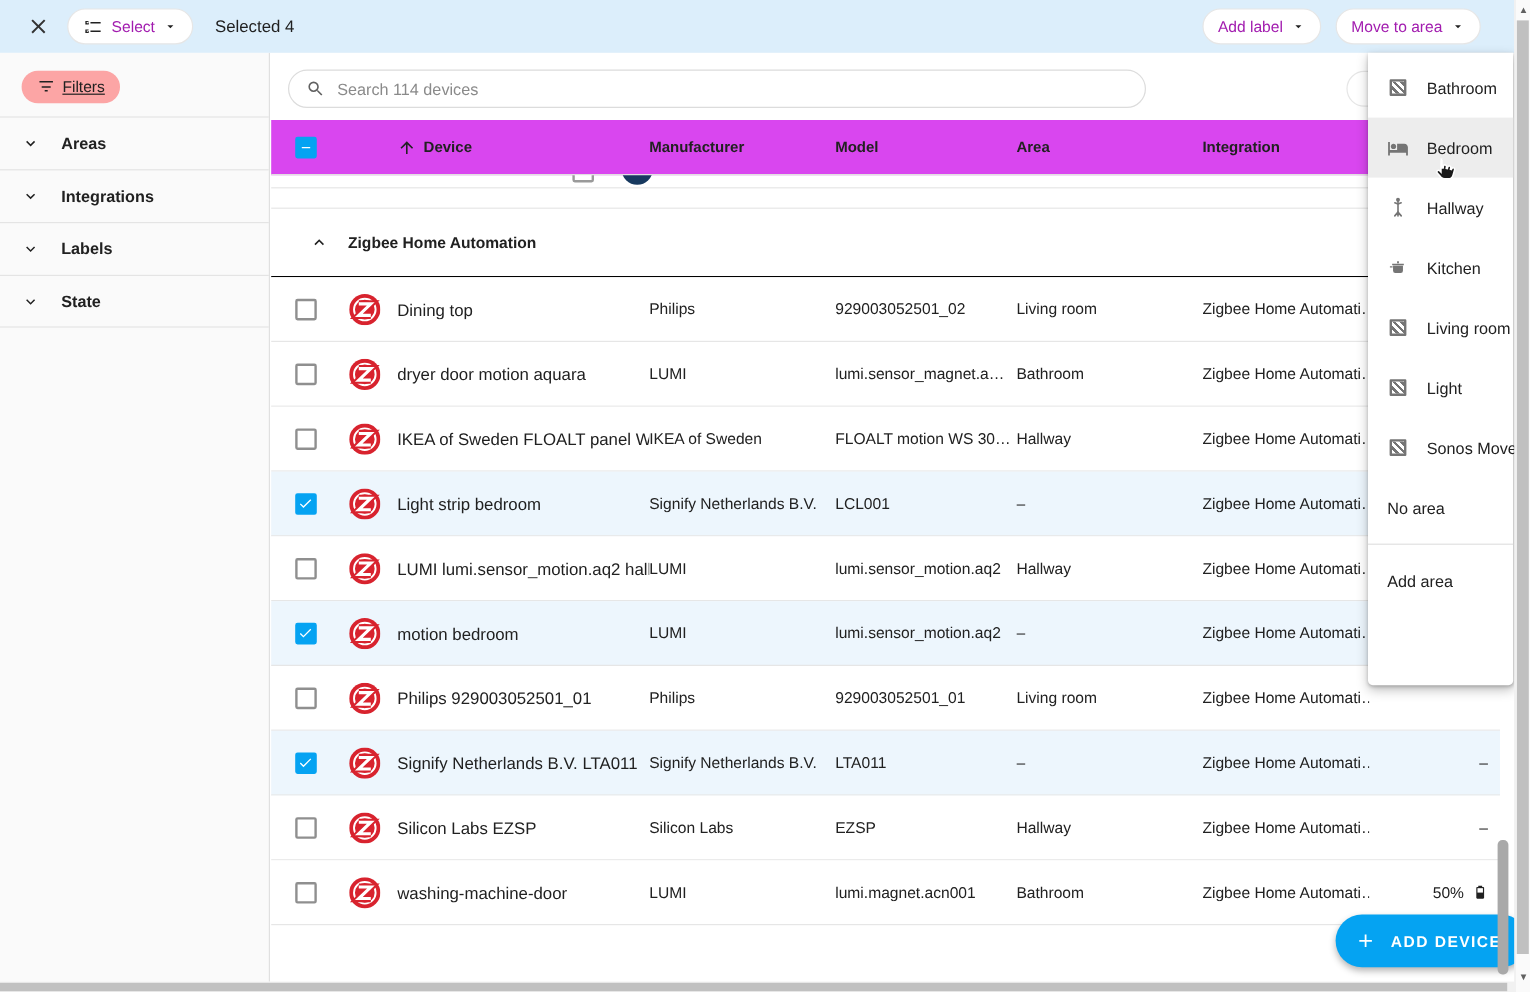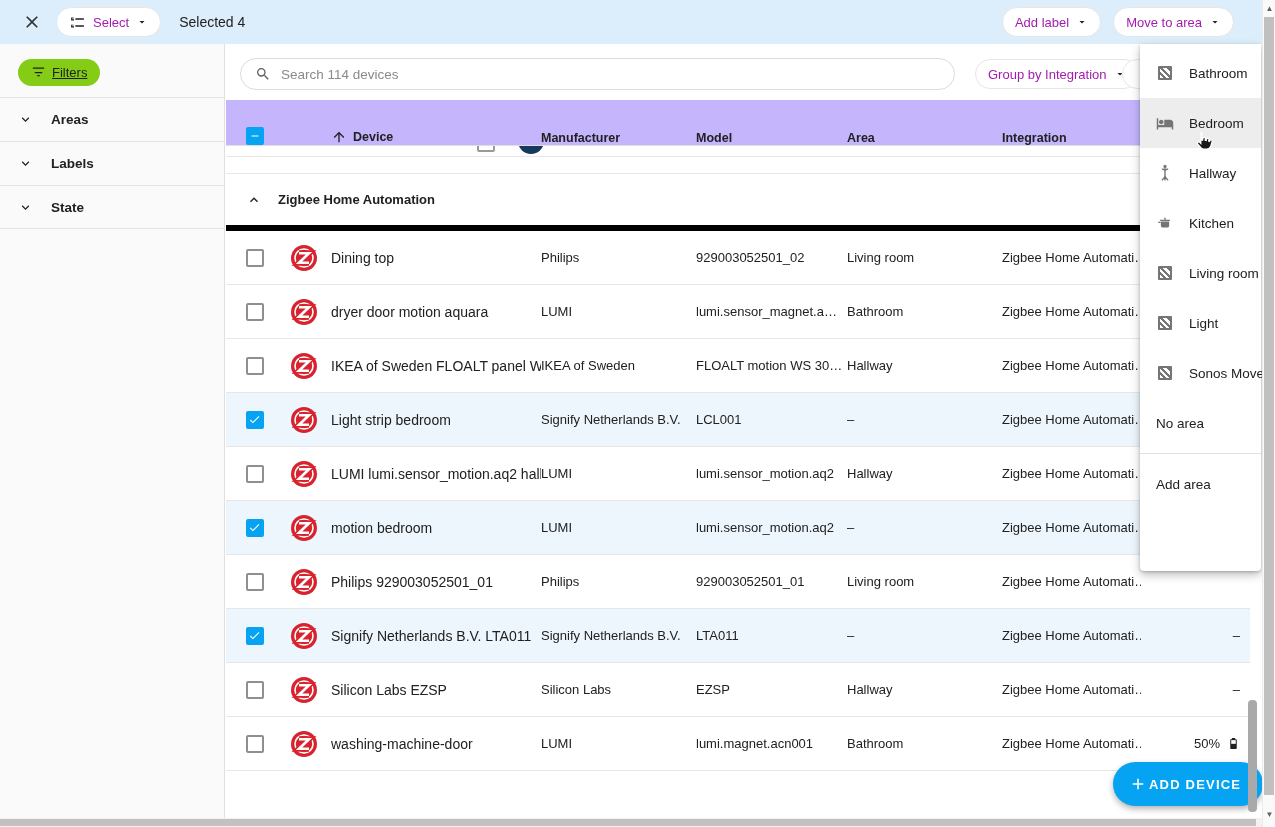--- a/index.html
+++ b/index.html
@@ -10,52 +10,52 @@
   
   .selbar { position:absolute; left:0; top:0; width:1262px; height:44px; background:#dceefb; display:flex; align-items:center; z-index:5; }
   .close-btn { width:36px; height:36px; margin-left:14px; display:flex; align-items:center; justify-content:center; cursor:pointer; }
   .pill-btn { background:#fff; border:1px solid #e6e6e6; border-radius:16px; height:30px; display:inline-flex; align-items:center; gap:7px; padding:0 12px; font-size:13px; color:#a21caf; cursor:pointer; }
   .select-btn { margin-left:6px; }
   .selected-count { margin-left:18px; font-size:14px; }
   .selbar-right { margin-left:auto; display:flex; gap:12px; margin-right:28px; }
 
   
   .sidebar { position:absolute; left:0; top:44px; width:225px; height:774px; background:#fafafa; border-right:1px solid #e0e0e0; }
-  .filters-chip { position:absolute; left:18px; top:15px; background:#84cc16; border-radius:14px; height:27px; display:inline-flex; align-items:center; gap:6px; padding:0 13px; font-size:13px; cursor:pointer;text-decoration:underline; }
+  .filters-chip { position:absolute; left:18px; top:15px; background:#fca5a5; border-radius:14px; height:27px; display:inline-flex; align-items:center; gap:6px; padding:0 13px; font-size:13px; cursor:pointer;text-decoration:underline; }
   .side-sections { position:absolute; top:53px; left:0; right:0; }
   .side-sec { height:44px; display:flex; align-items:center; gap:18px; padding-left:18px; border-top:1px solid #e4e4e4; font-size:13.5px; font-weight:bold; cursor:pointer; }
   .side-sec:last-child { border-bottom:1px solid #e4e4e4; }
 
   
   .content { position:absolute; left:226px; top:44px; width:1036px; height:570px; background:#fff;text-decoration:underline; }
   .searchrow { position:absolute; top:13px; left:14px; right:10px; height:34px; display:flex; align-items:center; gap:20px; }
   .searchbox { flex:0 0 715px; height:32px; border:1px solid #dcdcdc; border-radius:16px; display:flex; align-items:center; gap:10px; padding:0 14px; }
   .searchbox input { border:none; outline:none; flex:1; font-size:13.5px; font-family:"Liberation Sans",sans-serif; color:#212121; background:transparent; }
   .searchbox input::placeholder { color:#8a8a8a; }
   .groupby { height:30px; }
   .partial-pill { position:absolute; left:896px; top:15px; width:40px; height:30px; background:#fff; border:1px solid #e6e6e6; border-radius:15px; }
 
   
-  .thead { position:absolute; top:56px; left:0; right:12px; height:46px; display:flex; align-items:flex-end; border-bottom:1px solid #e0e0e0; font-weight:bold; font-size:12.5px; background:#c4b5fd; }
+  .thead { position:absolute; top:56px; left:0; right:12px; height:46px; display:flex; align-items:center; border-bottom:1px solid #e0e0e0; font-weight:bold; font-size:12.5px; background:#d946ef; }
   .c-cb  { flex:0 0 57px; display:flex; justify-content:center; }
   .c-icon{ flex:0 0 48px; display:flex; justify-content:flex-start; padding-left:8px; }
   .c-dev { flex:0 0 210px; overflow:hidden; white-space:nowrap; }
   .c-man { flex:0 0 155px; overflow:hidden; white-space:nowrap; }
   .c-mod { flex:0 0 151px; overflow:hidden; white-space:nowrap; text-overflow:ellipsis; }
   .c-area{ flex:0 0 155px; overflow:hidden; white-space:nowrap; }
   .c-int { flex:0 0 139px; overflow:hidden; white-space:nowrap; }
   .c-bat { flex:1; display:flex; justify-content:flex-end; align-items:center; gap:7px; padding-right:10px; }
   .dev-head { display:flex; align-items:center; gap:6px; }
 
   .partial-row { position:absolute; top:102px; left:0; right:12px; height:11px; overflow:hidden; border-bottom:1px solid #e6e6e6; }
   .partial-cb { position:absolute; left:251px; top:-12px; width:18px; height:18px; border:2px solid #9a9a9a; border-radius:2px; background:#fff; }
   .partial-ico { position:absolute; left:292px; top:-18px; width:26px; height:26px; border-radius:50%; background:#17395f; }
   .gap-strip { position:absolute; top:113px; left:0; right:12px; height:17px; border-bottom:1px solid #e6e6e6; }
 
-  .group-hdr { position:absolute; top:130px; left:0; right:12px; height:57px; display:flex; align-items:center; gap:16px; padding-left:20px; border-bottom:6px solid #000000; font-size:13px; font-weight:bold; cursor:pointer; }
+  .group-hdr { position:absolute; top:130px; left:0; right:12px; height:57px; display:flex; align-items:center; gap:16px; padding-left:32px; border-bottom:1px solid #000000; font-size:13px; font-weight:bold; cursor:pointer; }
 
   .rows { position:absolute; top:187px; left:0; right:12px; }
   .row { height:54px; display:flex; align-items:center; border-bottom:1px solid #e6e6e6; font-size:13px; background:#fff; cursor:pointer; }
   .row.sel { background:#edf6fd; }
   .row .c-dev { font-size:14px; }
 
   .cb { width:18px; height:18px; border:2px solid #8f8f8f; border-radius:2px; background:#fff; cursor:pointer; }
   .cb.checked, .cb.indet { border-color:#05a3f2; background:#05a3f2; display:flex; align-items:center; justify-content:center; }
 
   .zig { width:26px; height:26px; }
@@ -65,21 +65,21 @@
   .menu-item { height:50px; display:flex; align-items:center; gap:15px; padding-left:16px; font-size:13.5px; cursor:pointer; white-space:nowrap; }
   .menu-item.hover { background:#ededed; }
   .menu-item .mi-ico { width:18px; flex:0 0 18px; display:flex; justify-content:center; }
   .menu-item.noicon { }
   .menu-div { border-top:1px solid #e0e0e0; margin:5px 0; }
   .icon-texture { width:14px; height:14px; border:2px solid #757575; border-radius:1px;
     background:repeating-linear-gradient(45deg, transparent 0 2.5px, #757575 2.5px 4.5px); }
   .cursor-glyph { position:absolute; left:1192px; top:130px; z-index:9; }
 
   
-  .fab { position:absolute; left:1113px; top:762px; height:44px; padding:0 22px 0 16px; border-radius:22px; background:#05a3f2; color:#fff; display:flex; align-items:center; gap:2px; font-size:13px; font-weight:bold; letter-spacing:1.2px; box-shadow:0 3px 6px rgba(0,0,0,.3); cursor:pointer; z-index:7; }
+  .fab { position:absolute; left:1113px; top:762px; height:44px; padding:0 22px 0 16px; border-radius:22px; background:#05a3f2; color:#fff; display:flex; align-items:center; gap:12px; font-size:13px; font-weight:bold; letter-spacing:1.2px; box-shadow:0 3px 6px rgba(0,0,0,.3); cursor:pointer; z-index:7; }
 
   
   .vscroll { position:absolute; right:0; top:0; width:13px; height:827px; background:#fafafa; border-left:1px solid #ebebeb; z-index:10; }
   .vthumb { position:absolute; left:1px; right:1px; top:17px; height:778px; background:#c0c0c0; }
   .varrow { position:absolute; left:0; width:13px; height:14px; display:flex; align-items:center; justify-content:center; color:#606060; font-size:8px; }
   .varrow.up { top:1px; } .varrow.down { bottom:6px; }
   .hscroll { position:absolute; left:0; bottom:0; height:9px; width:1262px; background:#f1f1f1; z-index:10; }
   .hthumb { position:absolute; top:1px; bottom:1px; left:0; width:1256px; background:#c1c1c1; }
   .inner-vthumb { position:absolute; left:1248px; top:700px; width:9px; height:112px; background:#a9a9a9; border-radius:4px; z-index:8; }
 </style>
@@ -131,44 +131,44 @@
       <div class="side-sec">
         <svg width="15" height="15" viewBox="0 0 24 24">
           <path fill="#212121" d="M7.41 8.59 12 13.17l4.59-4.58L18 10l-6 6-6-6z"></path>
         </svg>
         <span>Areas</span>
       </div>
       <div class="side-sec">
         <svg width="15" height="15" viewBox="0 0 24 24">
           <path fill="#212121" d="M7.41 8.59 12 13.17l4.59-4.58L18 10l-6 6-6-6z"></path>
         </svg>
+        <span>Integrations</span>
+      </div>
+      <div class="side-sec">
+        <svg width="15" height="15" viewBox="0 0 24 24">
+          <path fill="#212121" d="M7.41 8.59 12 13.17l4.59-4.58L18 10l-6 6-6-6z"></path>
+        </svg>
         <span>Labels</span>
       </div>
       <div class="side-sec">
         <svg width="15" height="15" viewBox="0 0 24 24">
           <path fill="#212121" d="M7.41 8.59 12 13.17l4.59-4.58L18 10l-6 6-6-6z"></path>
         </svg>
         <span>State</span>
       </div>
     </div>
 </div>
 
 <div class="content">
   <div class="searchrow">
     <div class="searchbox">
       <svg width="16" height="16" viewBox="0 0 24 24">
           <path fill="#616161" d="M9.5 3A6.5 6.5 0 0 1 16 9.5c0 1.61-.59 3.09-1.56 4.23l.27.27h.79l5 5-1.5 1.5-5-5v-.79l-.27-.27A6.52 6.52 0 0 1 9.5 16 6.5 6.5 0 0 1 3 9.5 6.5 6.5 0 0 1 9.5 3m0 2C7 5 5 7 5 9.5S7 14 9.5 14 14 12 14 9.5 12 5 9.5 5z"></path>
         </svg>
       <input type="text" placeholder="Search 114 devices" style="">
-    </div>
-    <div class="pill-btn groupby">
-      <span>Group by Integration</span>
-      <svg width="12" height="12" viewBox="0 0 24 24">
-          <path fill="#212121" d="M7 10l5 5 5-5z"></path>
-        </svg>
     </div>
   </div>
   <div class="partial-pill"></div>
 
   <div class="thead">
     <div class="c-cb">
       <div class="cb indet">
         <svg width="12" height="12" viewBox="0 0 24 24">
             <path fill="#fff" d="M19 13H5v-2h14v2z"></path>
           </svg>

